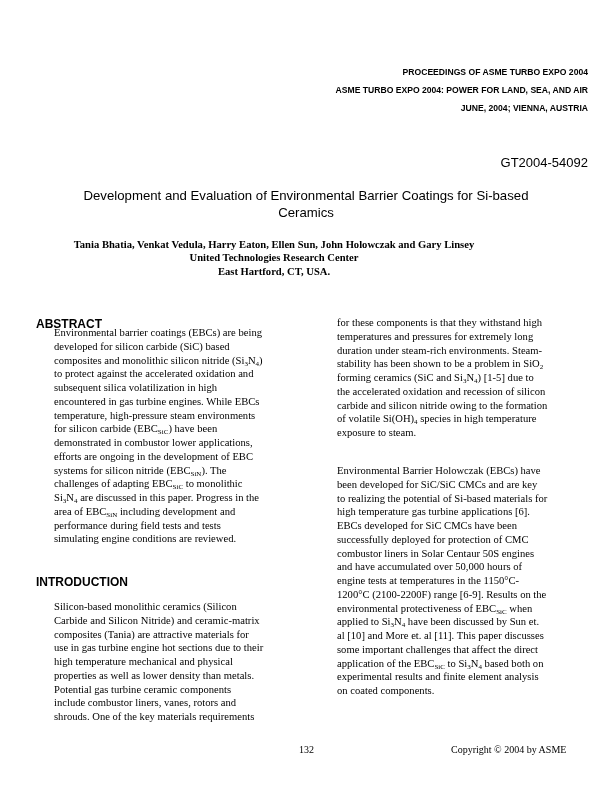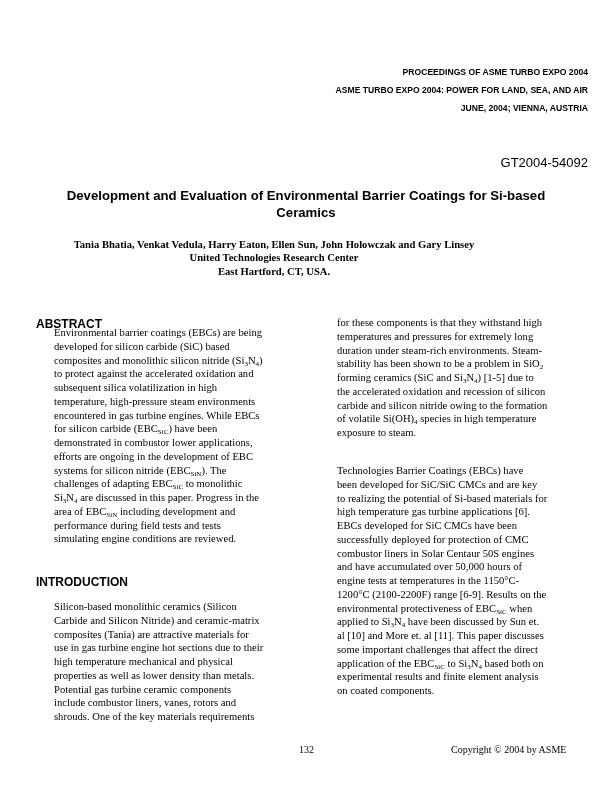--- a/index.html
+++ b/index.html
@@ -1,19 +1,19 @@
 <!DOCTYPE html>
 <html><head>
   <meta charset="utf-8">
   <style>
     html, body { margin: 0; padding: 0; background: #ffffff; }
     body { width: 612px; height: 792px; position: relative; overflow: hidden; color: #000; }
     .hdr { position: absolute; right: 24px; font-family: "Liberation Sans", sans-serif; font-weight: bold; font-size: 8.6px; white-space: nowrap; }
     .paper-id { position: absolute; right: 24px; top: 155px; font-family: "Liberation Sans", sans-serif; font-size: 13px; white-space: nowrap; }
-    .title { position: absolute; left: 0; width: 612px; text-align: center; font-family: "Liberation Sans", sans-serif; font-weight: bold; font-size: 13.2px; line-height: 16.5px; top: 188px; }
+    .title { position: absolute; left: 0; width: 612px; text-align: center; font-family: "Liberation Sans", sans-serif; font-weight: normal; font-size: 13.2px; line-height: 16.5px; top: 188px; }
     .authors { position: absolute; left: 0; width: 548px; text-align: center; font-family: "Liberation Serif", serif; font-weight: bold; font-size: 10.6px; line-height: 13.4px; top: 238px; }
     .sec-head { position: absolute; font-family: "Liberation Sans", sans-serif; font-weight: bold; font-size: 12px; white-space: nowrap; }
     .col { position: absolute; font-family: "Liberation Serif", serif; font-size: 10.6px; line-height: 13.75px; white-space: nowrap; }
     .col span.line { display: block; }
     sub { font-size: 7px; vertical-align: -1.5px; line-height: 0; }
     .footer { position: absolute; top: 744px; font-family: "Liberation Serif", serif; font-size: 10px; white-space: nowrap; }
   </style>
 </head>
 <body>
 
@@ -33,22 +33,22 @@
   <div>East Hartford, CT, USA.</div>
 </div>
 
 <div class="sec-head" style="left:36px; top:317px">ABSTRACT</div>
 <div class="col" style="left:54px; top:326px">
     <span class="line">Environmental barrier coatings (EBCs) are being</span>
     <span class="line">developed for silicon carbide (SiC) based</span>
     <span class="line">composites and monolithic silicon nitride (Si<sub>3</sub>N<sub>4</sub>)</span>
     <span class="line">to protect against the accelerated oxidation and</span>
     <span class="line">subsequent silica volatilization in high</span>
+    <span class="line">encountered in gas turbine engines. While EBCs</span>
     <span class="line">temperature, high-pressure steam environments</span>
-    <span class="line">encountered in gas turbine engines. While EBCs</span>
     <span class="line">for silicon carbide (EBC<sub>SiC</sub>) have been</span>
     <span class="line">demonstrated in combustor lower applications,</span>
     <span class="line">efforts are ongoing in the development of EBC</span>
     <span class="line">systems for silicon nitride (EBC<sub>SiN</sub>). The</span>
     <span class="line">challenges of adapting EBC<sub>SiC</sub> to monolithic</span>
     <span class="line">Si<sub>3</sub>N<sub>4</sub> are discussed in this paper. Progress in the</span>
     <span class="line">area of EBC<sub>SiN</sub> including development and</span>
     <span class="line">performance during field tests and tests</span>
     <span class="line">simulating engine conditions are reviewed.</span>
   </div>
@@ -71,21 +71,21 @@
     <span class="line">temperatures and pressures for extremely long</span>
     <span class="line">duration under steam-rich environments. Steam-</span>
     <span class="line">stability has been shown to be a problem in SiO<sub>2</sub></span>
     <span class="line">forming ceramics (SiC and Si<sub>3</sub>N<sub>4</sub>) [1-5] due to</span>
     <span class="line">the accelerated oxidation and recession of silicon</span>
     <span class="line">carbide and silicon nitride owing to the formation</span>
     <span class="line">of volatile Si(OH)<sub>4</sub> species in high temperature</span>
     <span class="line">exposure to steam.</span>
   </div>
 <div class="col" style="left:337px; top:464px">
-    <span class="line">Technologies Barrier Coatings (EBCs) have</span>
+    <span class="line">Environmental Barrier Holowczak (EBCs) have</span>
     <span class="line">been developed for SiC/SiC CMCs and are key</span>
     <span class="line">to realizing the potential of Si-based materials for</span>
     <span class="line">high temperature gas turbine applications [6].</span>
     <span class="line">EBCs developed for SiC CMCs have been</span>
     <span class="line">successfully deployed for protection of CMC</span>
     <span class="line">combustor liners in Solar Centaur 50S engines</span>
     <span class="line">and have accumulated over 50,000 hours of</span>
     <span class="line">engine tests at temperatures in the 1150°C-</span>
     <span class="line">1200°C (2100-2200F) range [6-9]. Results on the</span>
     <span class="line">environmental protectiveness of EBC<sub>SiC</sub> when</span>

